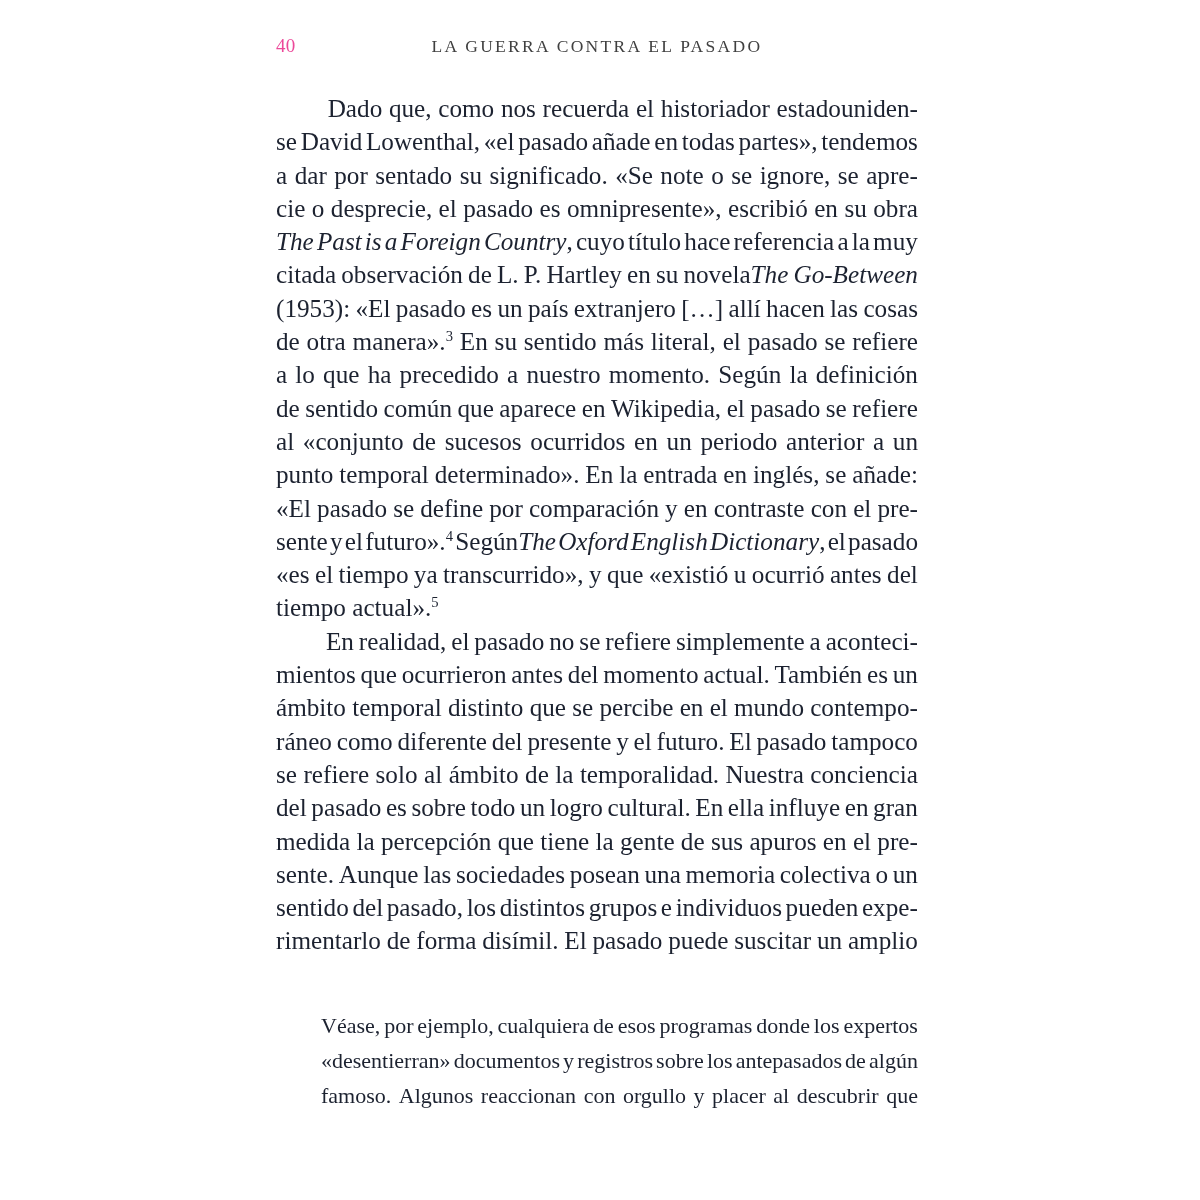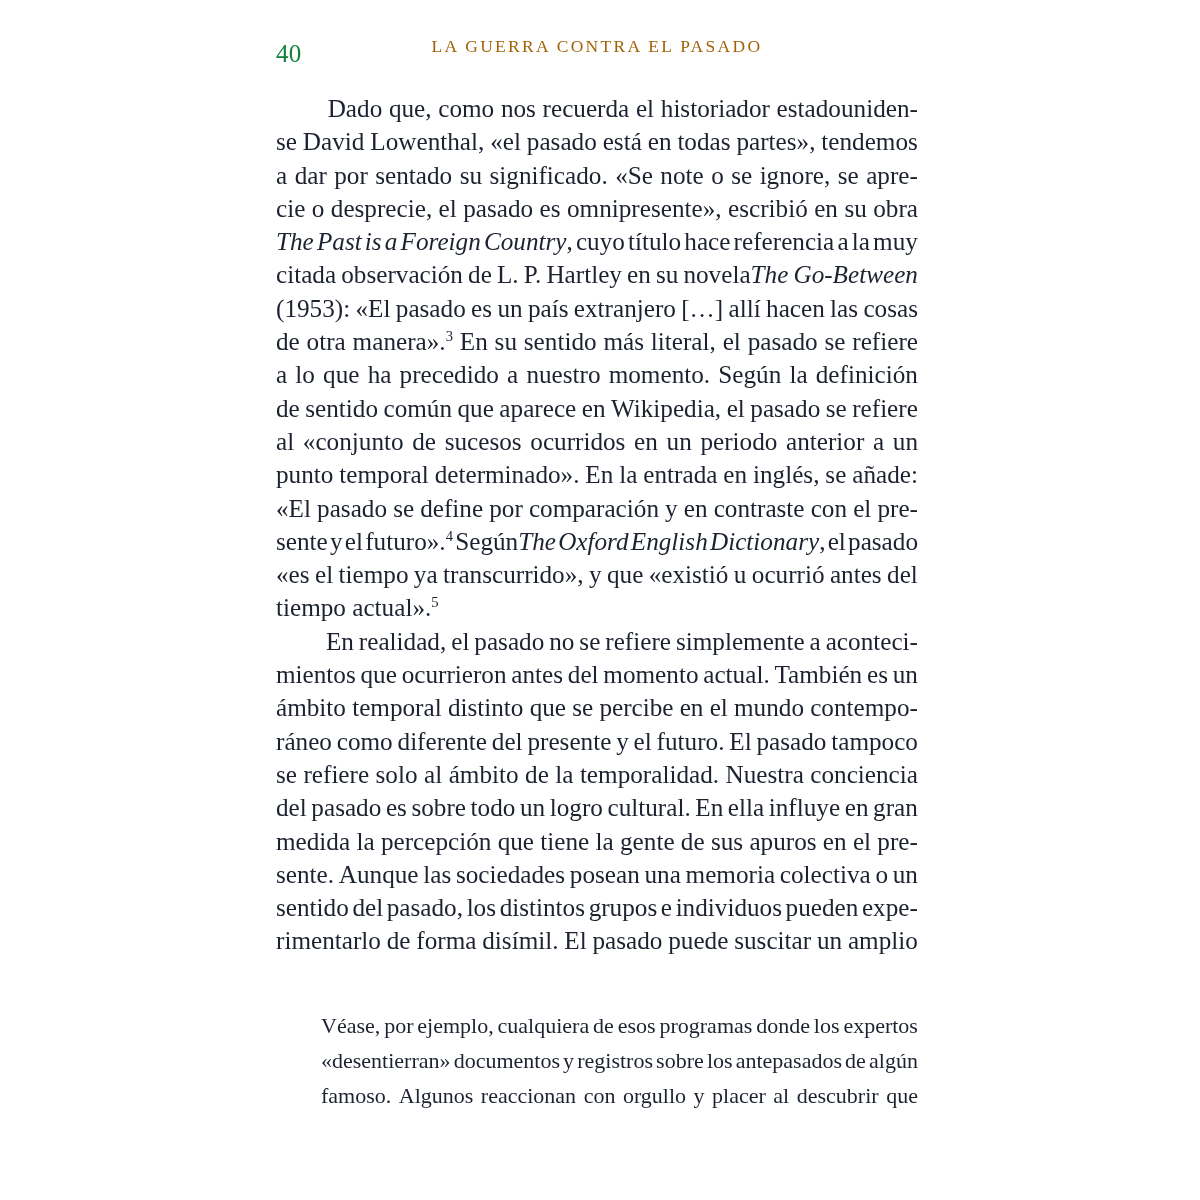--- a/index.html
+++ b/index.html
@@ -27,36 +27,36 @@
   .page-header {
     position: absolute;
     top: 31px;
     left: 276px;
     width: 642px;
     height: 30px;
   }
   .folio {
     position: absolute;
     left: 0;
-    top: 8px;
-    font-size: 25px;
+    top: 0;
+    font-size: 19px;
     line-height: 30px;
     letter-spacing: 0.2px;
-    color: #15803d;
+    color: #ec4899;
   }
   .running-head {
     position: absolute;
     left: 0;
     top: 2px;
     width: 642px;
     text-align: center;
     font-size: 17.5px;
     line-height: 26px;
     letter-spacing: 2.3px;
-    color: #a16207;
+    color: #404040;
     white-space: nowrap;
   }
 
   
   .textblock {
     position: absolute;
     left: 276px;
     top: 92px;
     width: 642px;
   }
@@ -125,21 +125,21 @@
           <span class="w"><span>el</span></span>
           <span class="w"><span>historiador</span></span>
           <span class="w"><span>estadouniden-</span></span>
         </div>
         <div class="line j">
           <span class="w"><span>se</span></span>
           <span class="w"><span>David</span></span>
           <span class="w"><span>Lowenthal,</span></span>
           <span class="w"><span>«el</span></span>
           <span class="w"><span>pasado</span></span>
-          <span class="w"><span>está</span></span>
+          <span class="w"><span>añade</span></span>
           <span class="w"><span>en</span></span>
           <span class="w"><span>todas</span></span>
           <span class="w"><span>partes»,</span></span>
           <span class="w"><span>tendemos</span></span>
         </div>
         <div class="line j">
           <span class="w"><span>a</span></span>
           <span class="w"><span>dar</span></span>
           <span class="w"><span>por</span></span>
           <span class="w"><span>sentado</span></span>

